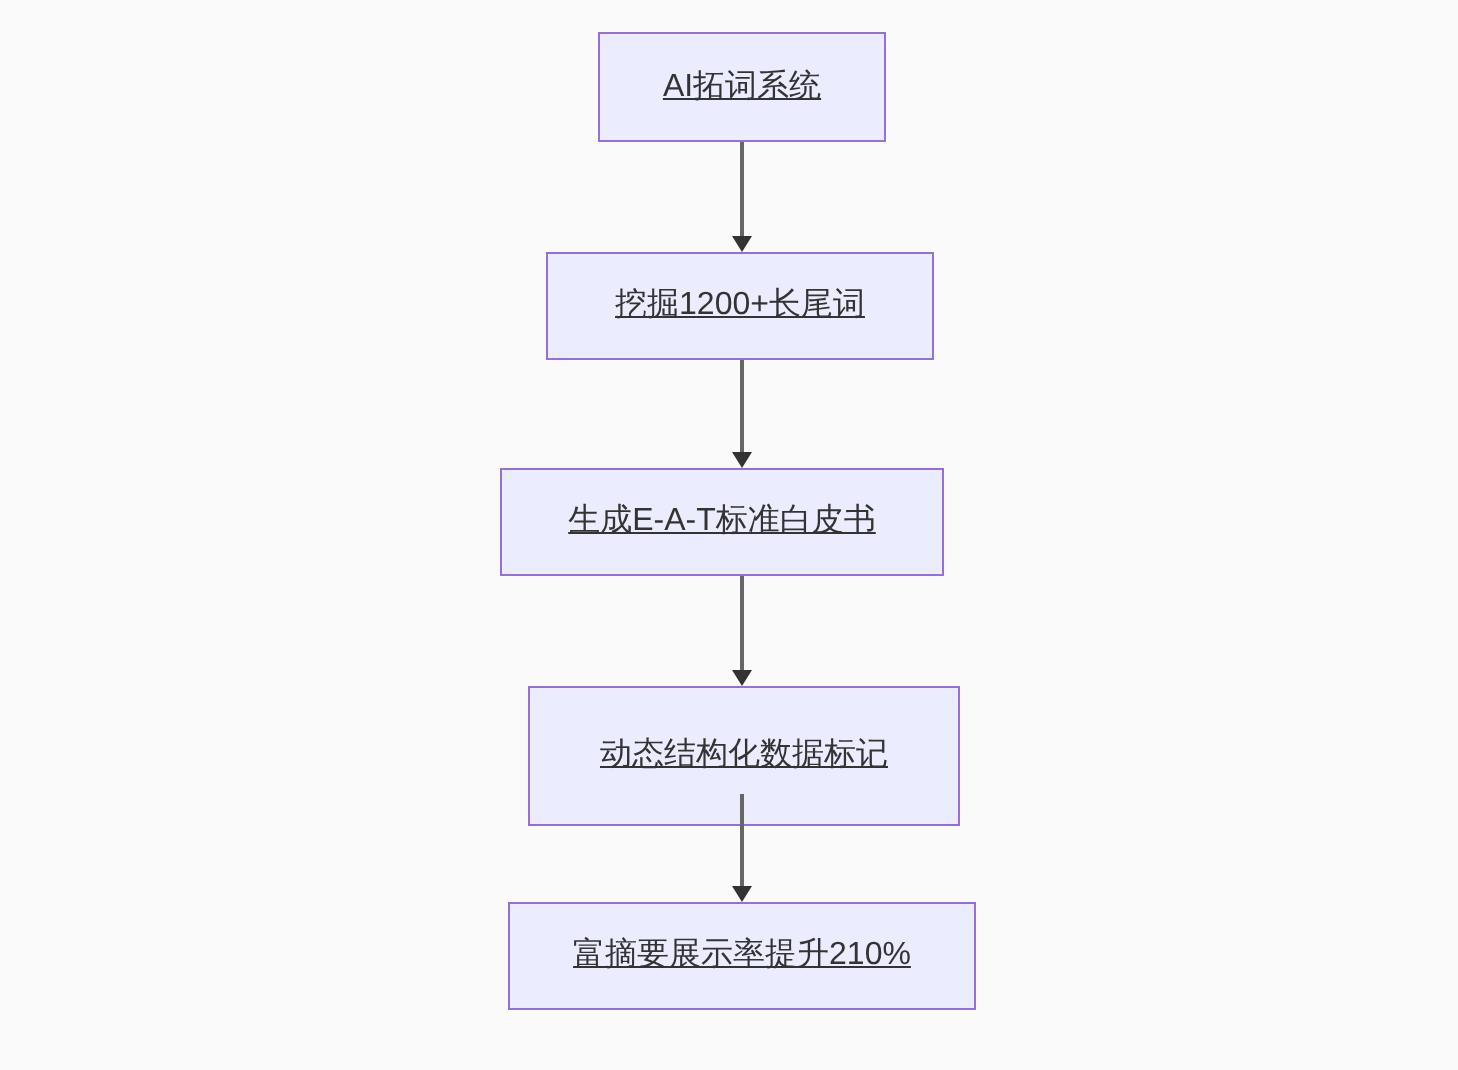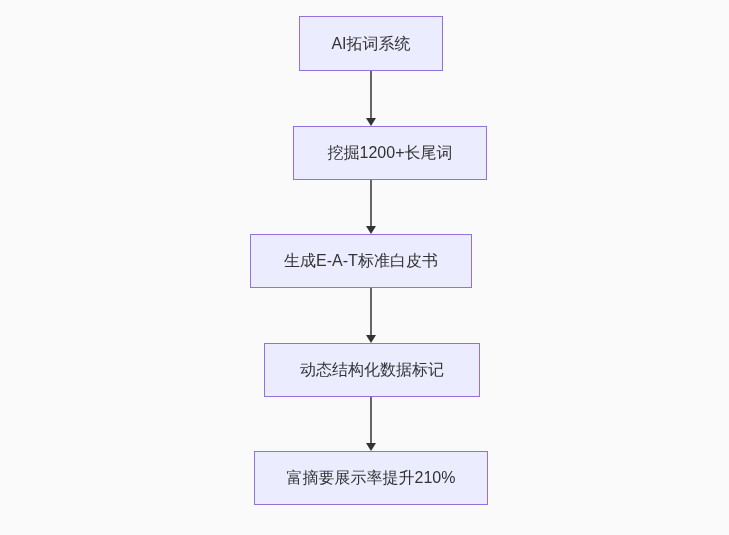--- a/index.html
+++ b/index.html
@@ -19,25 +19,26 @@
       background: #ececff;
       border: 1px solid #9370db;
       color: #333333;
       font-size: 16px;
       line-height: 1.2;
       display: flex;
       align-items: center;
       justify-content: center;
       text-align: center;
       white-space: nowrap;
+      text-decoration: underline;
     }
     .node-1 { left: 299px; top: 16px;  width: 144px; height: 55px; }
-    .node-2 { left: 273px; top: 126px; width: 194px; height: 54px; margin-left: 20px; }
+    .node-2 { left: 273px; top: 126px; width: 194px; height: 54px; }
     .node-3 { left: 250px; top: 234px; width: 222px; height: 54px; }
-    .node-4 { left: 264px; top: 343px; width: 216px; height: 54px; }
+    .node-4 { left: 264px; top: 343px; width: 216px; height: 70px; }
     .node-5 { left: 254px; top: 451px; width: 234px; height: 54px; text-align: center; }
 
     .edge { position: absolute; left: 365px; width: 11px; }
     .edge-1 { top: 71px;  height: 55px; }
     .edge-2 { top: 180px; height: 54px; }
     .edge-3 { top: 288px; height: 55px; }
     .edge-4 { top: 397px; height: 54px; }
     .edge .line {
       position: absolute;
       left: 5px;

